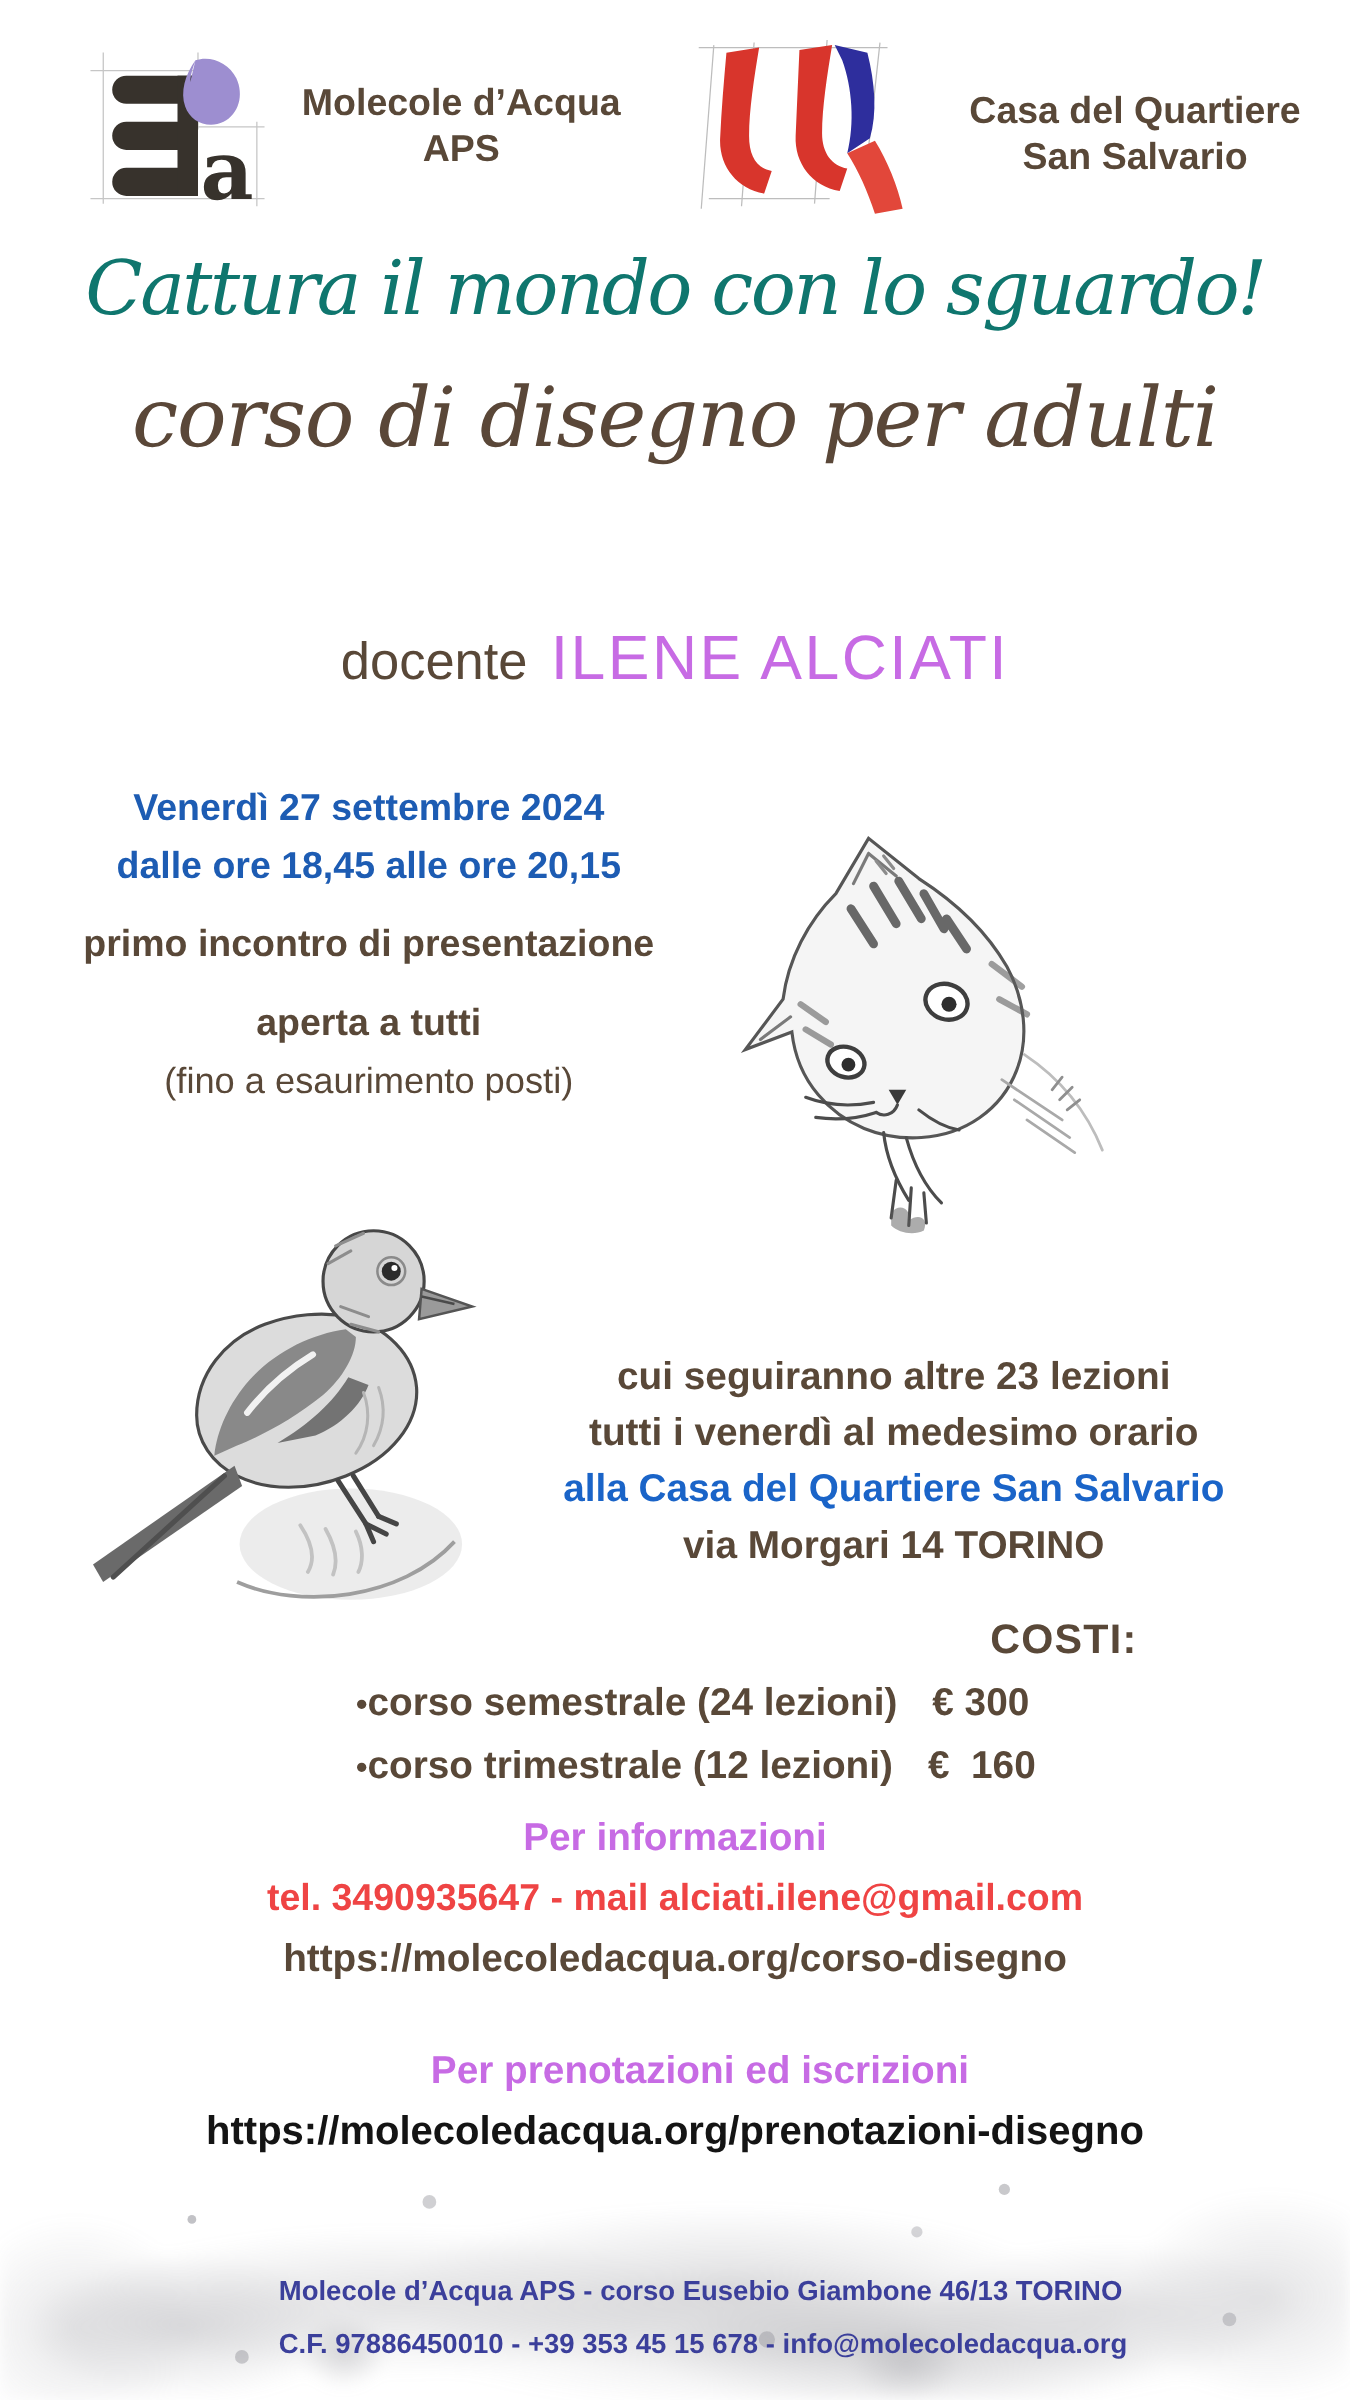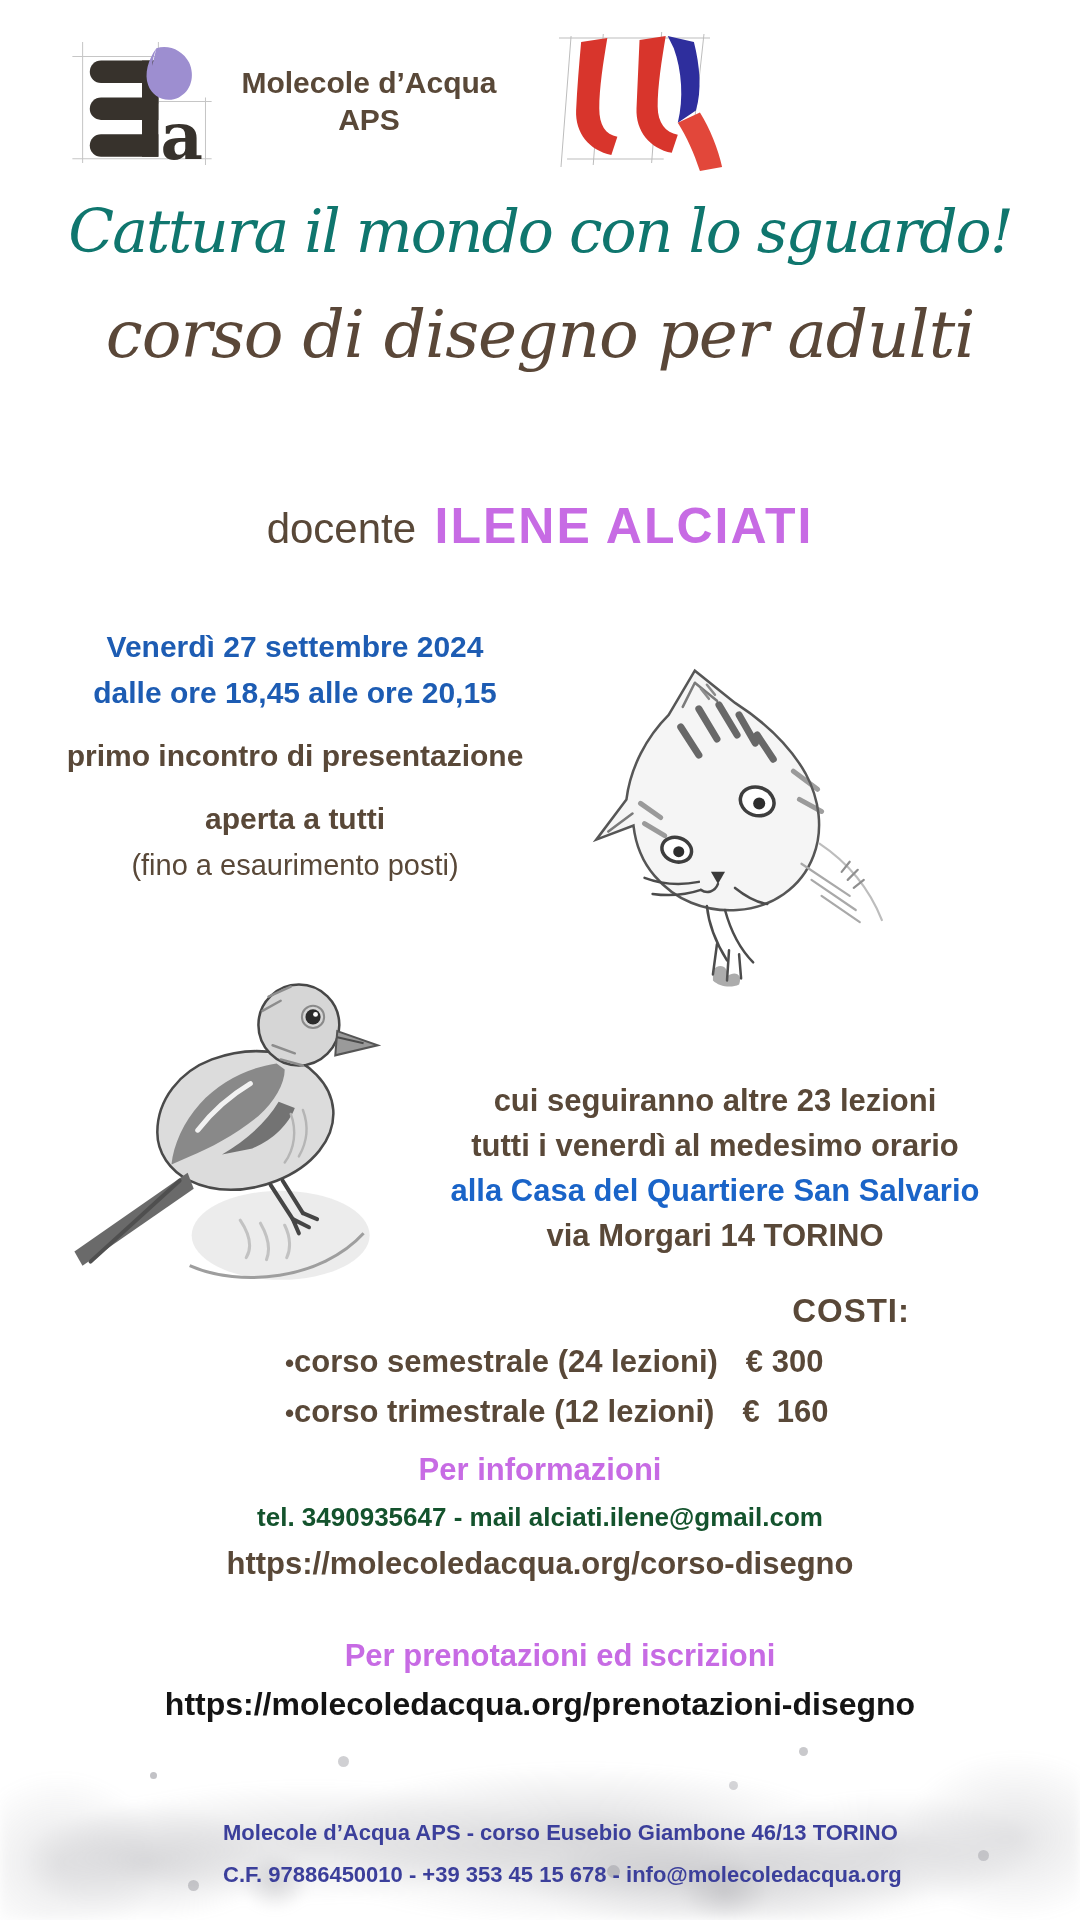--- a/index.html
+++ b/index.html
@@ -21,21 +21,21 @@
     color:#594838;font-weight:bold;font-size:30px;line-height:37px;}
   
   .script{font-family:"DejaVu Serif", serif;font-style:italic;white-space:nowrap;}
   .title1{position:absolute;top:196px;left:0;width:1080px;text-align:center;
     font-size:60px;letter-spacing:-2px;color:#0f766e;}
   .title2{position:absolute;top:296px;left:0;width:1080px;text-align:center;
     font-size:66px;letter-spacing:-1px;color:#5a4738;}
   
   .teacher{position:absolute;top:497px;left:0;width:1080px;text-align:center;}
   .teacher .lbl{color:#594838;font-size:42px;font-weight:500;}
-  .teacher .name{color:#c76be4;font-size:50px;font-weight:bold;letter-spacing:2px;margin-left:14px;}
+  .teacher .name{color:#c76be4;font-size:50px;font-weight:normal;letter-spacing:2px;margin-left:14px;}
   
   .schedule{position:absolute;top:624px;left:35px;width:520px;text-align:center;
     font-weight:bold;font-size:30px;line-height:46px;}
   .schedule .blue{color:#1d5cb3;}
   .schedule .brown{color:#594838;margin-top:17px;}
   .schedule .light{color:#594838;font-weight:400;font-size:29px;}
   
   .cat-sketch{position:absolute;left:548px;top:642px;width:352px;height:348px;}
   .bird-sketch{position:absolute;left:38px;top:932px;width:364px;height:364px;}
   
@@ -45,21 +45,21 @@
   .followup .blue{color:#1a64c8;}
   
   .costs{position:absolute;top:1292px;left:250px;width:660px;color:#594838;text-align:right;}
   .costs-heading{font-weight:bold;font-size:33px;letter-spacing:1px;}
   .cost-item{display:flex;align-items:baseline;font-weight:bold;font-size:31px;margin-top:14px;}
   .cost-item .bullet{width:22px;margin-left:22px;font-size:26px;}
   .cost-item .price{margin-left:28px;white-space:pre;}
   
   .info{position:absolute;top:1452px;left:0;width:1080px;text-align:center;}
   .info .heading{color:#c76be4;font-weight:bold;font-size:31px;}
-  .info .contact{color:#14532d;font-weight:bold;font-size:26px;margin-top:14px;}
+  .info .contact{color:#ef4444;font-weight:bold;font-size:30px;margin-top:14px;}
   .info .url{color:#594838;font-weight:bold;font-size:31px;margin-top:13px;}
   .booking{position:absolute;top:1638px;left:0;width:1080px;text-align:center;}
   .booking .heading{color:#c76be4;font-weight:bold;font-size:31px;margin-left:40px;}
   .booking .url{color:#141414;font-weight:bold;font-size:32px;margin-top:12px;}
   
   .footer{position:absolute;left:0;top:1732px;width:1080px;height:188px;}
   .footer-wash{position:absolute;inset:0;filter:blur(5px);
     background-repeat:no-repeat;
     background-image:
       radial-gradient(ellipse at center, rgba(125,125,132,.26) 0%, rgba(125,125,132,0) 68%),
@@ -118,20 +118,24 @@
     <div class="logo-right">
       <svg viewBox="0 0 185 145" aria-hidden="true">
         <g stroke="#bdbdbd" stroke-width="1" fill="none">
           <path d="M30,10 L20,140 M62,8 L52,138 M120,6 L110,136 M162,8 L152,100 M18,12 H168 M26,132 H122"></path>
         </g>
         <path d="M40,16 L66,12 C62,36 58,62 58,82 C58,98 64,108 76,110 L70,128 C48,124 34,106 35,84 C36,62 38,38 40,16 Z" fill="#d8352c"></path>
         <path d="M98,14 L124,10 C120,34 116,60 116,80 C116,96 124,106 136,108 L130,126 C108,122 94,104 95,82 C96,60 97,36 98,14 Z" fill="#d8352c"></path>
         <path d="M126,10 L152,16 C158,40 160,64 154,84 L136,96 C142,72 140,44 132,22 Z" fill="#2e2e9d"></path>
         <path d="M136,96 L158,86 C168,102 176,122 180,140 L158,144 C152,126 145,110 136,96 Z" fill="#e2473a"></path>
       </svg>
+      <div class="logo-text">
+        <div>Casa del Quartiere</div>
+        <div>San Salvario</div>
+      </div>
     </div>
   </div>
 
   <div class="title1 script">Cattura il mondo con lo sguardo!</div>
   <div class="title2 script">corso di disegno per adulti</div>
 
   <div class="teacher">
     <span class="lbl">docente</span>
     <span class="name">ILENE ALCIATI</span>
   </div>

